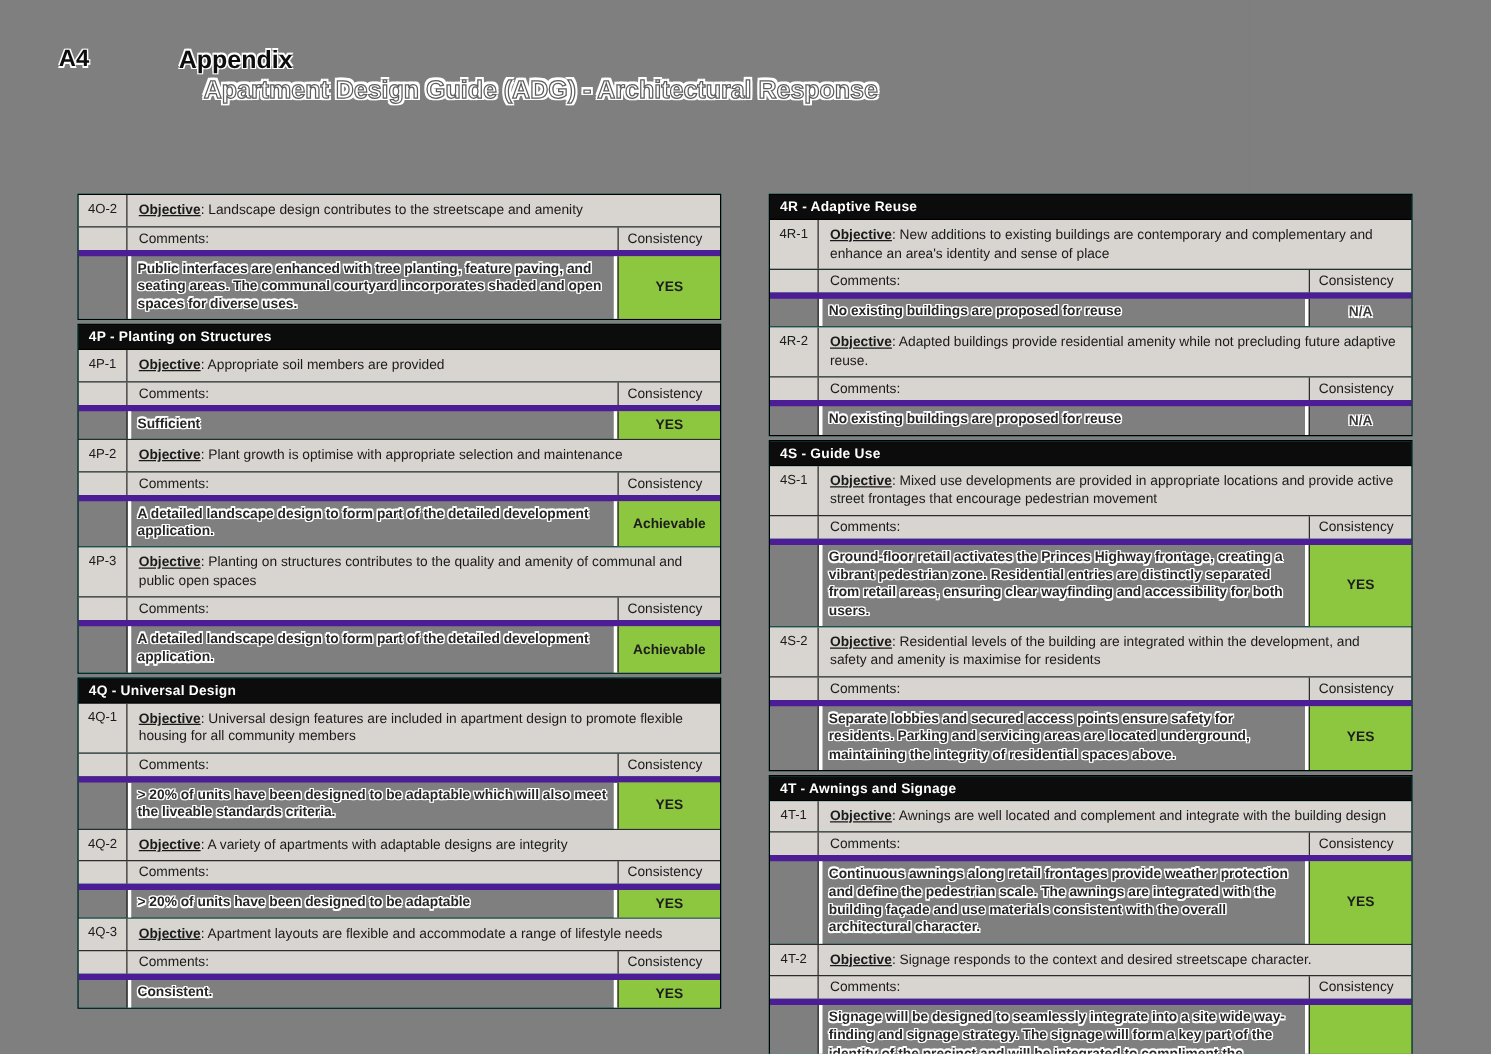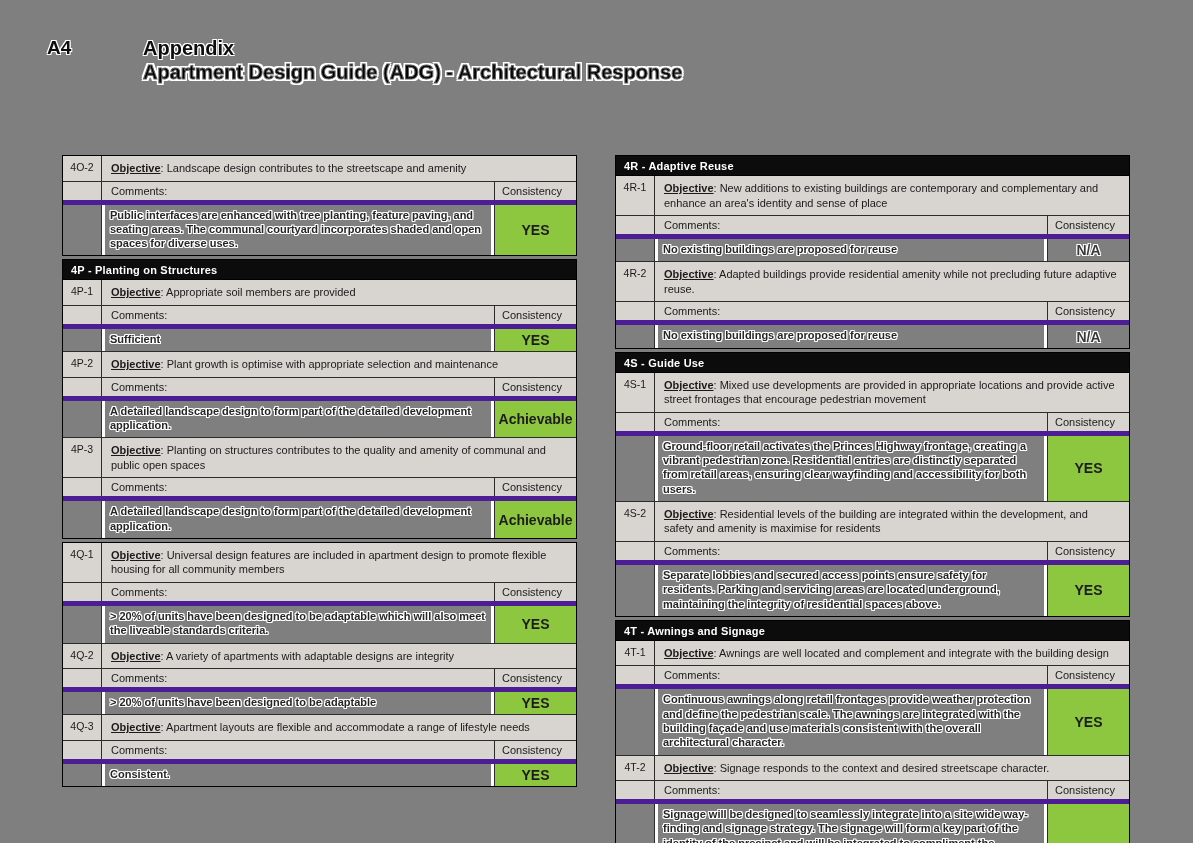--- a/index.html
+++ b/index.html
@@ -6,24 +6,24 @@
   html,body { width:1193px; height:843px; overflow:hidden; }
   body { background:#7f7f7f; font-family:"Liberation Sans", sans-serif; }
   .page { position:relative; width:999px; height:843px; background:#7f7f7f; }
 
   
   .hdr { position:absolute; top:37px; left:47px; display:flex; }
   .page-code { width:96px; font-size:19px; font-weight:bold; color:#0d0d0d;
     text-shadow:-1px -1px 0 #fff,1px -1px 0 #fff,-1px 1px 0 #fff,1px 1px 0 #fff; }
   .title { font-size:20px; font-weight:bold; color:#0d0d0d; line-height:1.15;
     text-shadow:-1px -1px 0 #fff,1px -1px 0 #fff,-1px 1px 0 #fff,1px 1px 0 #fff; }
-  .subtitle { font-size:20px; font-weight:bold; color:#000000; line-height:1.2;
+  .subtitle { font-size:20px; font-weight:bold; color:#ffffff; line-height:1.2;
     -webkit-text-stroke:1px #5c5c5c;
     text-shadow:-2px -2px 0 #fff,2px -2px 0 #fff,-2px 2px 0 #fff,2px 2px 0 #fff,
-                -2px 0 0 #fff,2px 0 0 #fff,0 -2px 0 #fff,0 2px 0 #fff; }
+                -2px 0 0 #fff,2px 0 0 #fff,0 -2px 0 #fff,0 2px 0 #fff;margin-left:20px; }
 
   
   .col { position:absolute; top:155px; width:515px; }
   .col-left { left:62px; }
   .col-right { left:615px; }
 
   .section { border:1px solid #000; margin-bottom:3px; background:#14b8a6; }
   .sec-header { background:#0c0c0c; color:#fff; font-size:11px; font-weight:bold;
     padding:4px 8px 3px 8px; letter-spacing:.2px; border-bottom:1px solid #000; }
 
@@ -46,21 +46,21 @@
   .clabel { font-size:11px; color:#1a1a1a; padding:3px 9px 2px 9px; }
   .conslabel { font-size:11px; color:#1a1a1a; padding:3px 6px 2px 7px; }
 
   .comment { font-size:11px; font-weight:bold; color:#262626; line-height:1.3;
     padding:3px 9px 5px 8px;
     box-shadow:inset 3px 0 0 #fff, inset -3px 0 0 #fff;
     text-shadow:-1px -1px 0 #fff,1px -1px 0 #fff,-1px 1px 0 #fff,1px 1px 0 #fff,
                 -1px 0 0 #fff,1px 0 0 #fff,0 -1px 0 #fff,0 1px 0 #fff; }
 
   .consistency { display:flex; align-items:center; justify-content:center;
-    font-size:14px; font-weight:bold; color:#1d1d1d; text-align:center; padding:2px; }
+    font-size:11px; font-weight:bold; color:#1d1d1d; text-align:center; padding:2px; }
   .consistency.yes, .consistency.achievable { background:#8dc63f; }
   .consistency.na { background:#7f7f7f; color:#3a3a3a;
     text-shadow:-1px -1px 0 #fff,1px -1px 0 #fff,-1px 1px 0 #fff,1px 1px 0 #fff; }
 </style>
 </head>
 <body>
 
 <div class="page">
 
   <div class="hdr">
@@ -144,20 +144,21 @@
     <div class="row row-comment">
       <div class="cell code empty"></div>
       <div class="cell comment">A detailed landscape design to form part of the detailed development application.</div>
       <div class="cell consistency achievable">Achievable</div>
     </div>
   </div>
 </div>
   </section>
 
   <section class="section">
+    <div class="sec-header">4Q - Universal Design</div>
     <div class="sec-items">
   <div class="item">
     <div class="row row-obj">
       <div class="cell code">4Q-1</div>
       <div class="cell obj"><span class="obj-label">Objective</span><span class="obj-sep">: </span><span class="obj-text">Universal design features are included in apartment design to promote flexible housing for all community members</span></div>
     </div>
     <div class="row row-clabel">
       <div class="cell code empty"></div>
       <div class="cell clabel">Comments:</div>
       <div class="cell conslabel">Consistency</div>

